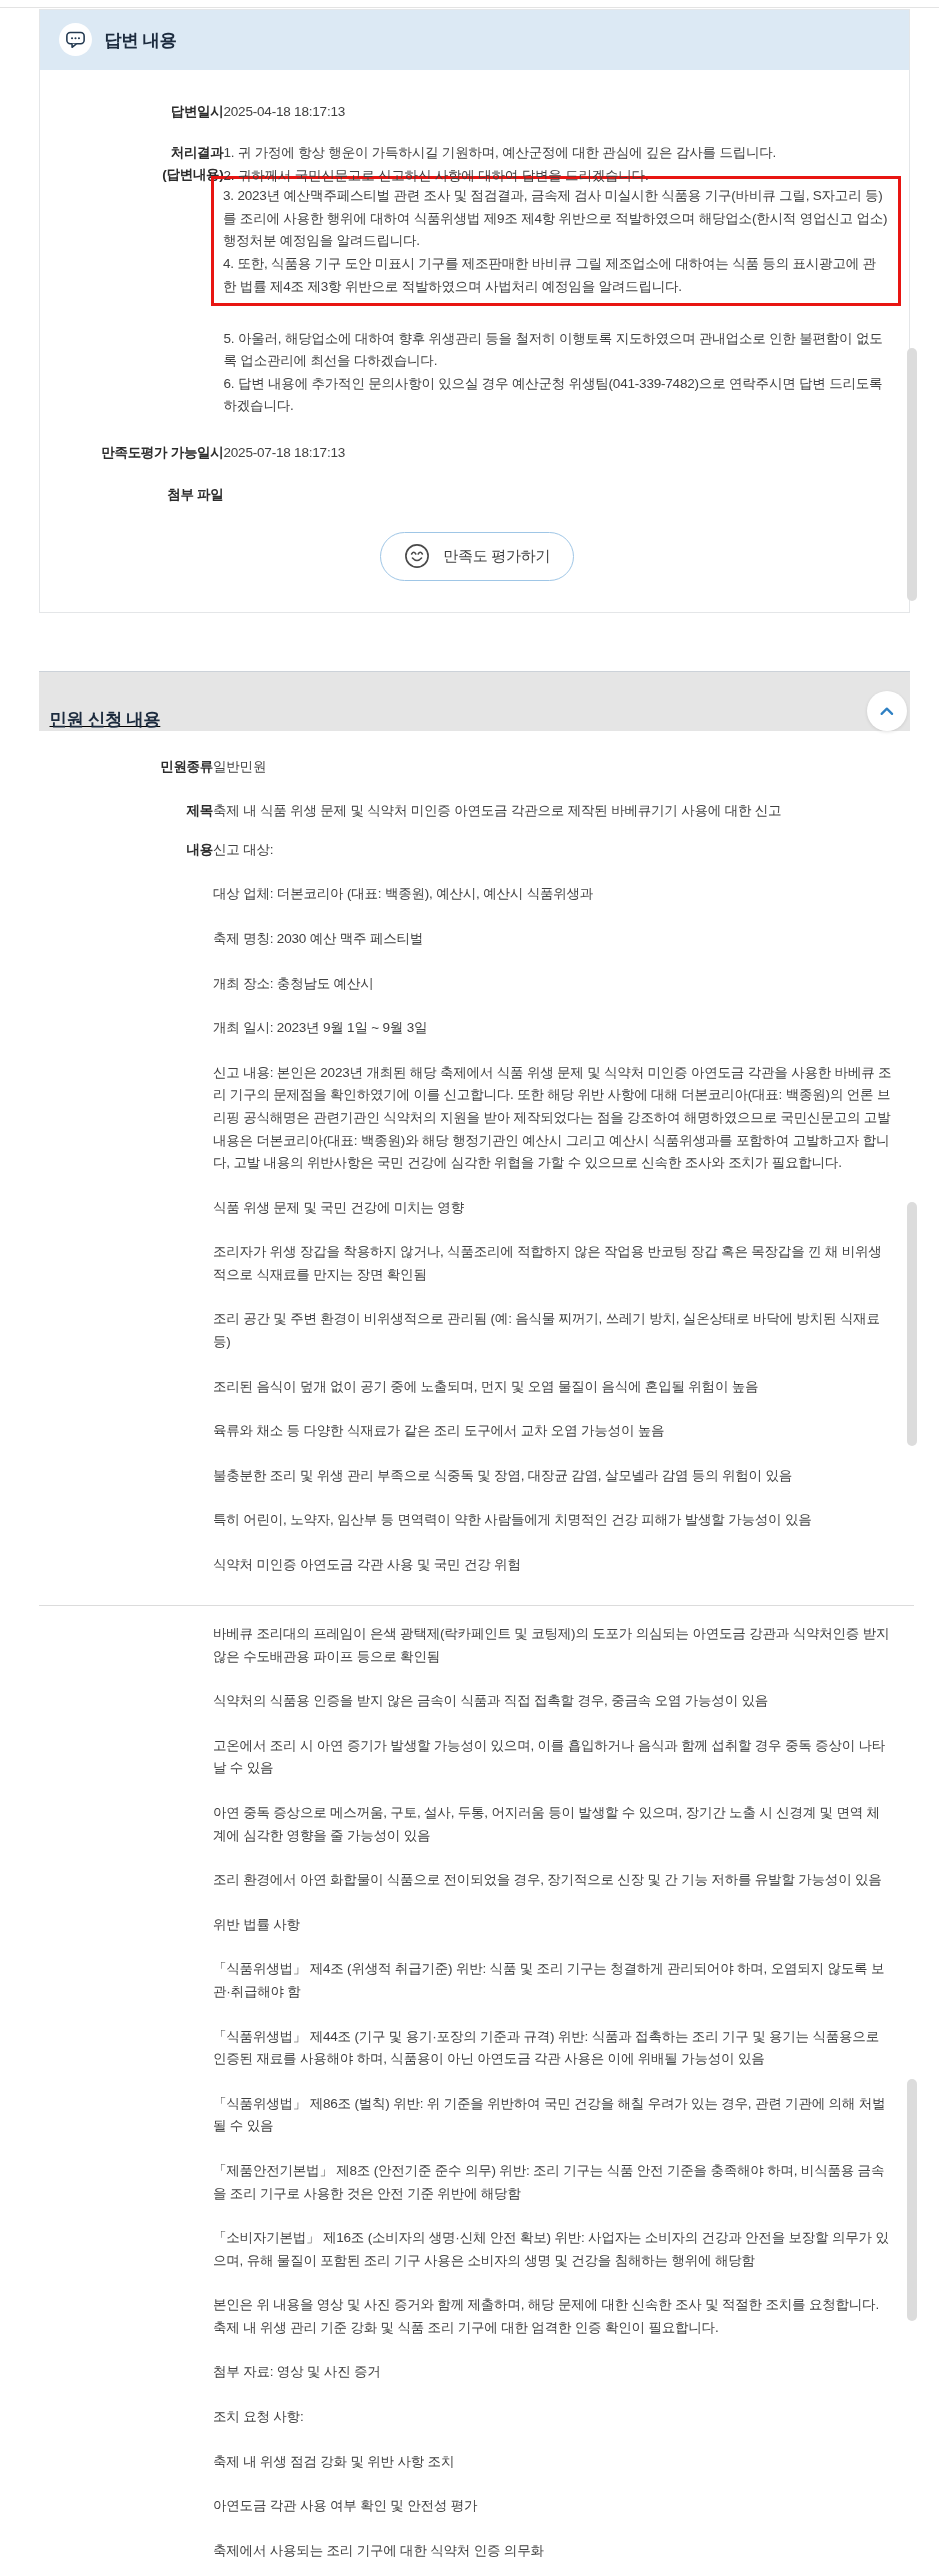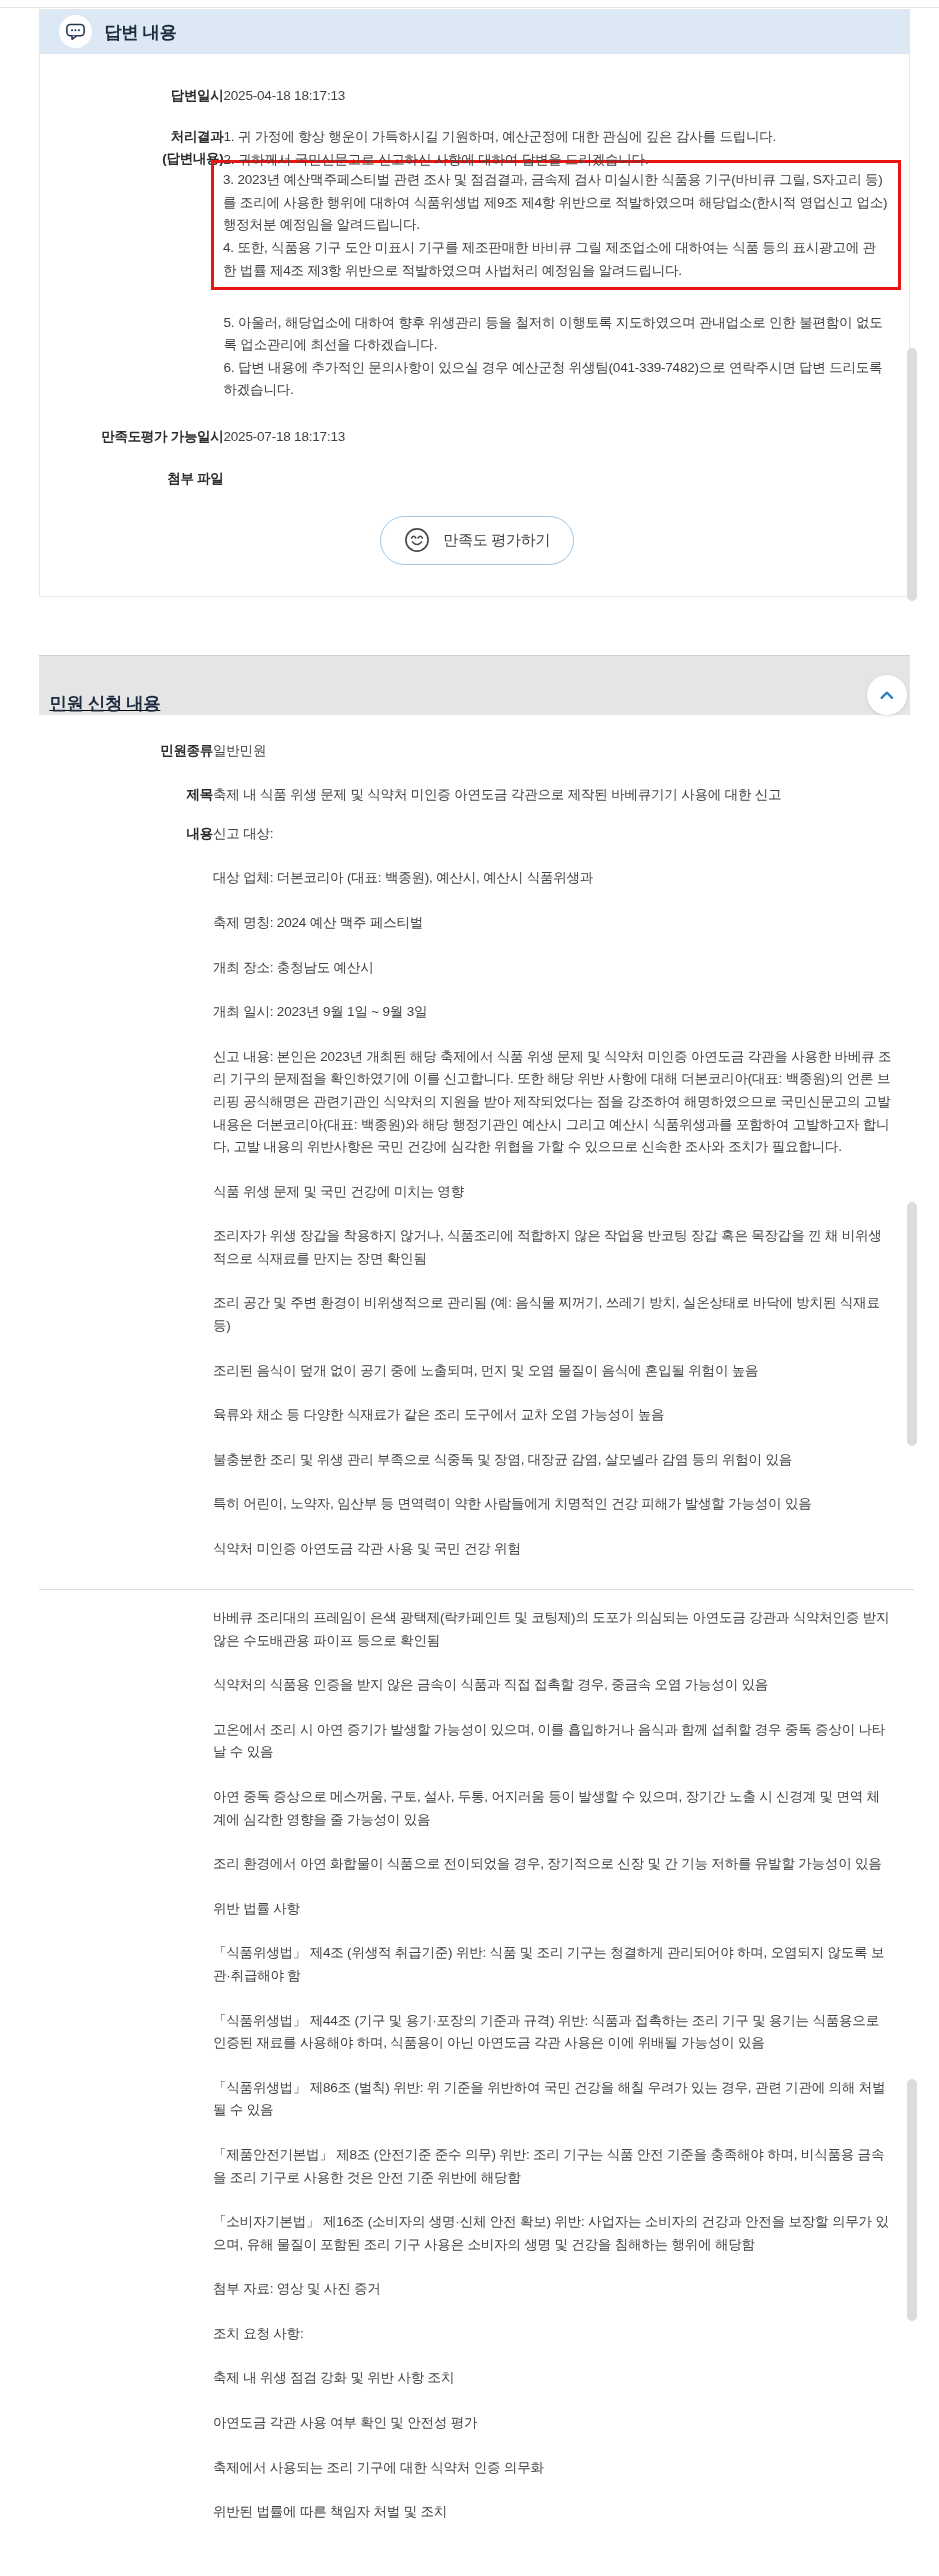--- a/index.html
+++ b/index.html
@@ -3,21 +3,21 @@
 <meta charset="utf-8">
 <style>
   html,body{margin:0;padding:0;background:#ffffff;}
   body{font-family:"Liberation Sans","DejaVu Sans",sans-serif;}
   .page{position:relative;width:940px;min-height:2576px;background:#fff;overflow:hidden;}
 
   .seam-top{position:absolute;left:0;top:7px;width:940px;border-top:0.9px solid #e3e3e3;}
 
   
   .card1{margin:8.7px 30px 0 39px;border:0.9px solid #e4e6e8;background:#fff;}
-  .card1-header{background:#dce9f4;height:44px;display:flex;align-items:center;padding-left:19px;}
+  .card1-header{background:#dce9f4;height:60px;display:flex;align-items:center;padding-left:19px;}
   .icon-circle{width:33px;height:33px;border-radius:50%;background:#fff;display:flex;align-items:center;justify-content:center;margin-right:12.2px;}
   .card-title{font-size:17.4px;font-weight:bold;color:#1c2b3e;letter-spacing:-0.4px;}
   .card1-body{padding:31px 26px 26px 30.5px;}
 
   .frow{display:flex;margin-bottom:19px;}
   .flabel{flex:0 0 153px;font-size:13.5px;font-weight:bold;color:#2b2b2b;line-height:22px;letter-spacing:-0.3px;text-align:right;}
   .fvalue{flex:1;font-size:13.5px;color:#404040;line-height:22.6px;letter-spacing:-0.2px;}
 
   .apar{margin:0;}
   .red-box{border:3.5px solid #e81512;margin:-11.3px 0 22px -12.2px;margin-right:-18.3px;padding:6.1px 10.5px 4.4px 8.7px;background:transparent;}
@@ -141,21 +141,21 @@
         <div class="flabel s2label">제목</div>
         <div class="fvalue">축제 내 식품 위생 문제 및 식약처 미인증 아연도금 각관으로 제작된 바베큐기기 사용에 대한 신고</div>
       </div>
 
       <div class="frow" style="margin-bottom:0;">
         <div class="flabel s2label">내용</div>
         <div class="fvalue">
           <div>
               <p class="cpar">신고 대상:</p>
               <p class="cpar">대상 업체: 더본코리아 (대표: 백종원), 예산시, 예산시 식품위생과</p>
-              <p class="cpar">축제 명칭: 2024 예산 맥주 페스티벌</p>
+              <p class="cpar">축제 명칭: 2030 예산 맥주 페스티벌</p>
               <p class="cpar">개최 장소: 충청남도 예산시</p>
               <p class="cpar">개최 일시: 2023년 9월 1일 ~ 9월 3일</p>
               <p class="cpar">신고 내용: 본인은 2023년 개최된 해당 축제에서 식품 위생 문제 및 식약처 미인증 아연도금 각관을 사용한 바베큐 조리 기구의 문제점을 확인하였기에 이를 신고합니다. 또한 해당 위반 사항에 대해 더본코리아(대표: 백종원)의 언론 브리핑 공식해명은 관련기관인 식약처의 지원을 받아 제작되었다는 점을 강조하여 해명하였으므로 국민신문고의 고발 내용은 더본코리아(대표: 백종원)와 해당 행정기관인 예산시 그리고 예산시 식품위생과를 포함하여 고발하고자 합니다, 고발 내용의 위반사항은 국민 건강에 심각한 위협을 가할 수 있으므로 신속한 조사와 조치가 필요합니다.</p>
               <p class="cpar">식품 위생 문제 및 국민 건강에 미치는 영향</p>
               <p class="cpar">조리자가 위생 장갑을 착용하지 않거나, 식품조리에 적합하지 않은 작업용 반코팅 장갑 혹은 목장갑을 낀 채 비위생적으로 식재료를 만지는 장면 확인됨</p>
               <p class="cpar">조리 공간 및 주변 환경이 비위생적으로 관리됨 (예: 음식물 찌꺼기, 쓰레기 방치, 실온상태로 바닥에 방치된 식재료 등)</p>
               <p class="cpar">조리된 음식이 덮개 없이 공기 중에 노출되며, 먼지 및 오염 물질이 음식에 혼입될 위험이 높음</p>
               <p class="cpar">육류와 채소 등 다양한 식재료가 같은 조리 도구에서 교차 오염 가능성이 높음</p>
               <p class="cpar">불충분한 조리 및 위생 관리 부족으로 식중독 및 장염, 대장균 감염, 살모넬라 감염 등의 위험이 있음</p>
               <p class="cpar">특히 어린이, 노약자, 임산부 등 면역력이 약한 사람들에게 치명적인 건강 피해가 발생할 가능성이 있음</p>
@@ -167,20 +167,21 @@
               <p class="cpar">식약처의 식품용 인증을 받지 않은 금속이 식품과 직접 접촉할 경우, 중금속 오염 가능성이 있음</p>
               <p class="cpar">고온에서 조리 시 아연 증기가 발생할 가능성이 있으며, 이를 흡입하거나 음식과 함께 섭취할 경우 중독 증상이 나타날 수 있음</p>
               <p class="cpar">아연 중독 증상으로 메스꺼움, 구토, 설사, 두통, 어지러움 등이 발생할 수 있으며, 장기간 노출 시 신경계 및 면역 체계에 심각한 영향을 줄 가능성이 있음</p>
               <p class="cpar">조리 환경에서 아연 화합물이 식품으로 전이되었을 경우, 장기적으로 신장 및 간 기능 저하를 유발할 가능성이 있음</p>
               <p class="cpar">위반 법률 사항</p>
               <p class="cpar">「식품위생법」 제4조 (위생적 취급기준) 위반: 식품 및 조리 기구는 청결하게 관리되어야 하며, 오염되지 않도록 보관·취급해야 함</p>
               <p class="cpar">「식품위생법」 제44조 (기구 및 용기·포장의 기준과 규격) 위반: 식품과 접촉하는 조리 기구 및 용기는 식품용으로 인증된 재료를 사용해야 하며, 식품용이 아닌 아연도금 각관 사용은 이에 위배될 가능성이 있음</p>
               <p class="cpar">「식품위생법」 제86조 (벌칙) 위반: 위 기준을 위반하여 국민 건강을 해칠 우려가 있는 경우, 관련 기관에 의해 처벌될 수 있음</p>
               <p class="cpar">「제품안전기본법」 제8조 (안전기준 준수 의무) 위반: 조리 기구는 식품 안전 기준을 충족해야 하며, 비식품용 금속을 조리 기구로 사용한 것은 안전 기준 위반에 해당함</p>
               <p class="cpar">「소비자기본법」 제16조 (소비자의 생명·신체 안전 확보) 위반: 사업자는 소비자의 건강과 안전을 보장할 의무가 있으며, 유해 물질이 포함된 조리 기구 사용은 소비자의 생명 및 건강을 침해하는 행위에 해당함</p>
+              <p class="cpar">본인은 위 내용을 영상 및 사진 증거와 함께 제출하며, 해당 문제에 대한 신속한 조사 및 적절한 조치를 요청합니다. 축제 내 위생 관리 기준 강화 및 식품 조리 기구에 대한 엄격한 인증 확인이 필요합니다.</p>
               <p class="cpar">첨부 자료: 영상 및 사진 증거</p>
               <p class="cpar">조치 요청 사항:</p>
               <p class="cpar">축제 내 위생 점검 강화 및 위반 사항 조치</p>
               <p class="cpar">아연도금 각관 사용 여부 확인 및 안전성 평가</p>
               <p class="cpar">축제에서 사용되는 조리 기구에 대한 식약처 인증 의무화</p>
               <p class="cpar">위반된 법률에 따른 책임자 처벌 및 조치</p>
             </div>
         </div>
       </div>
 

